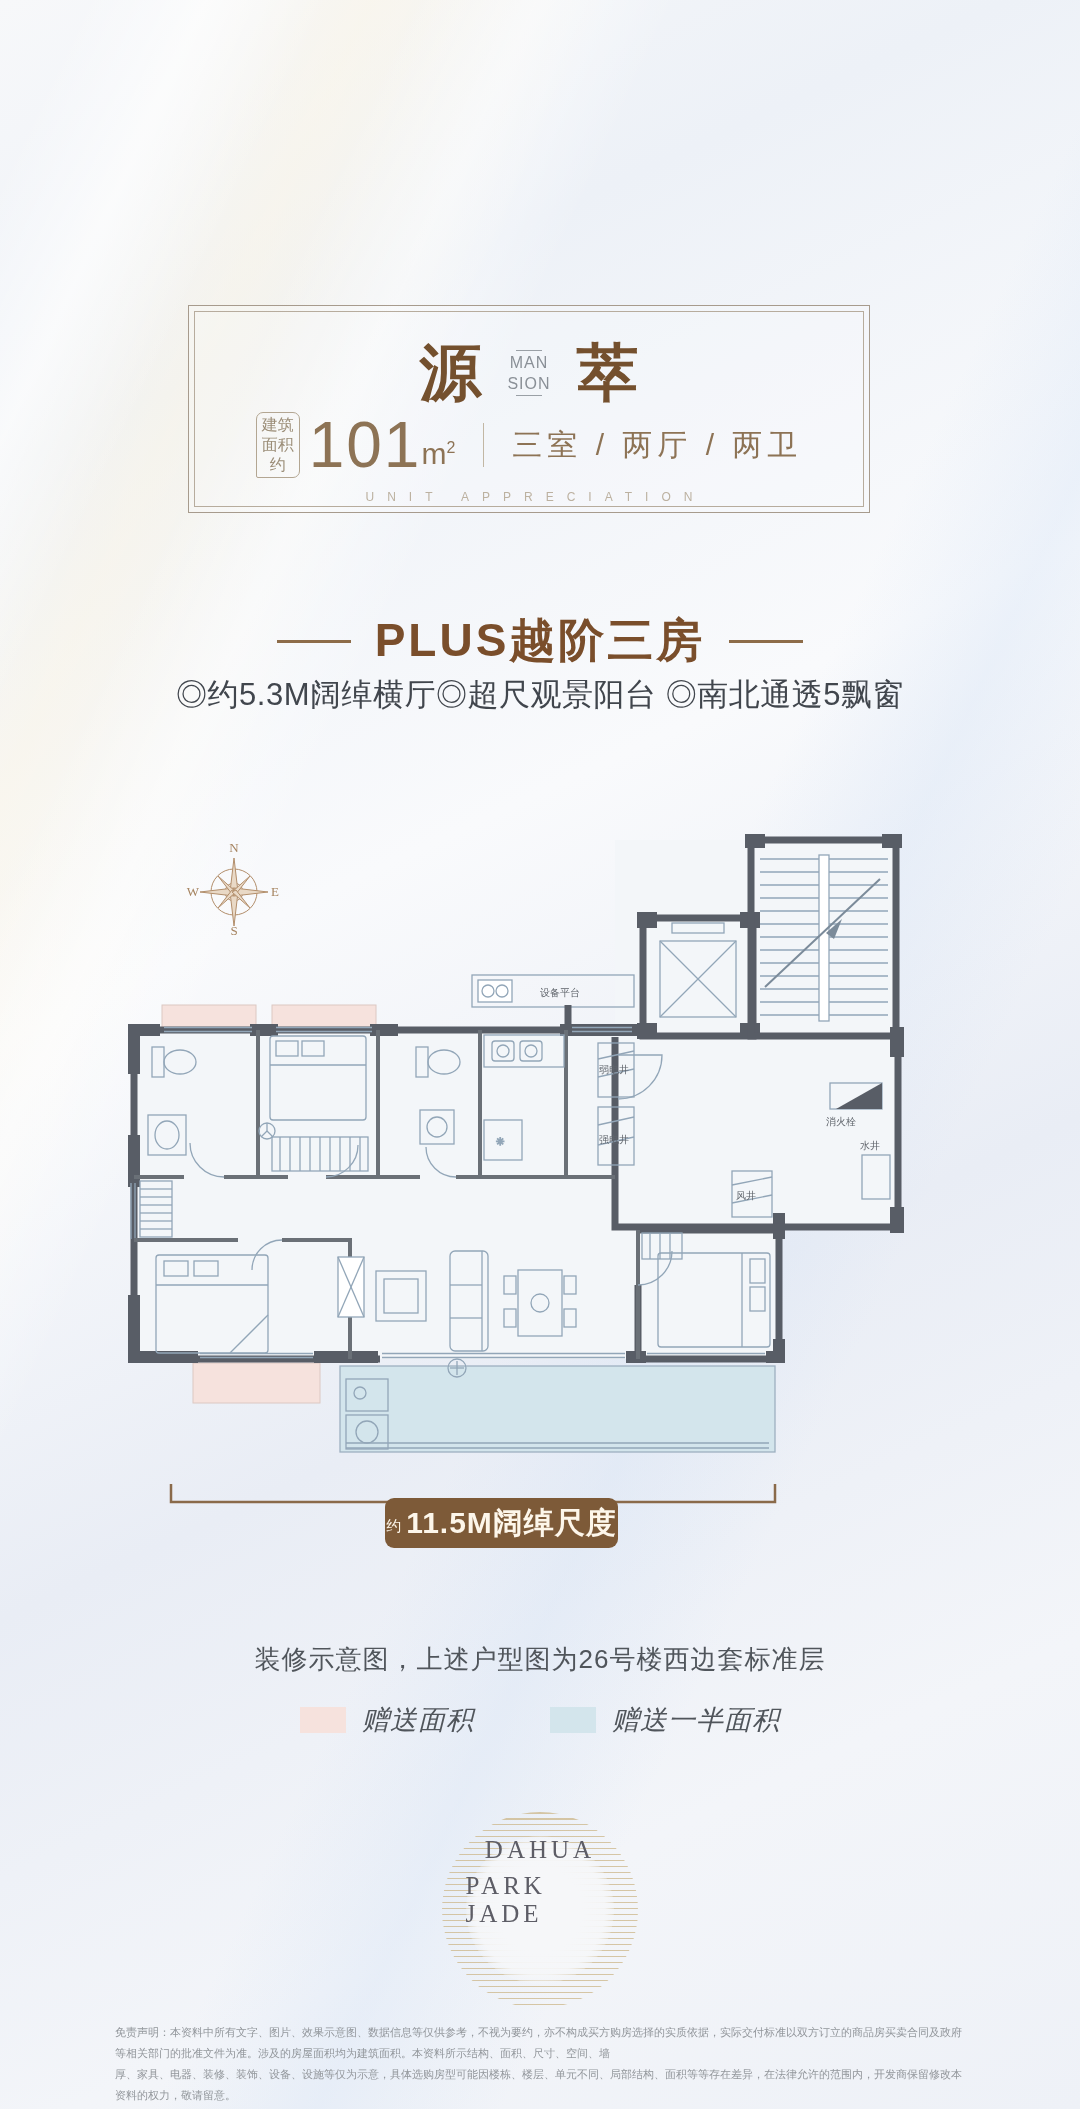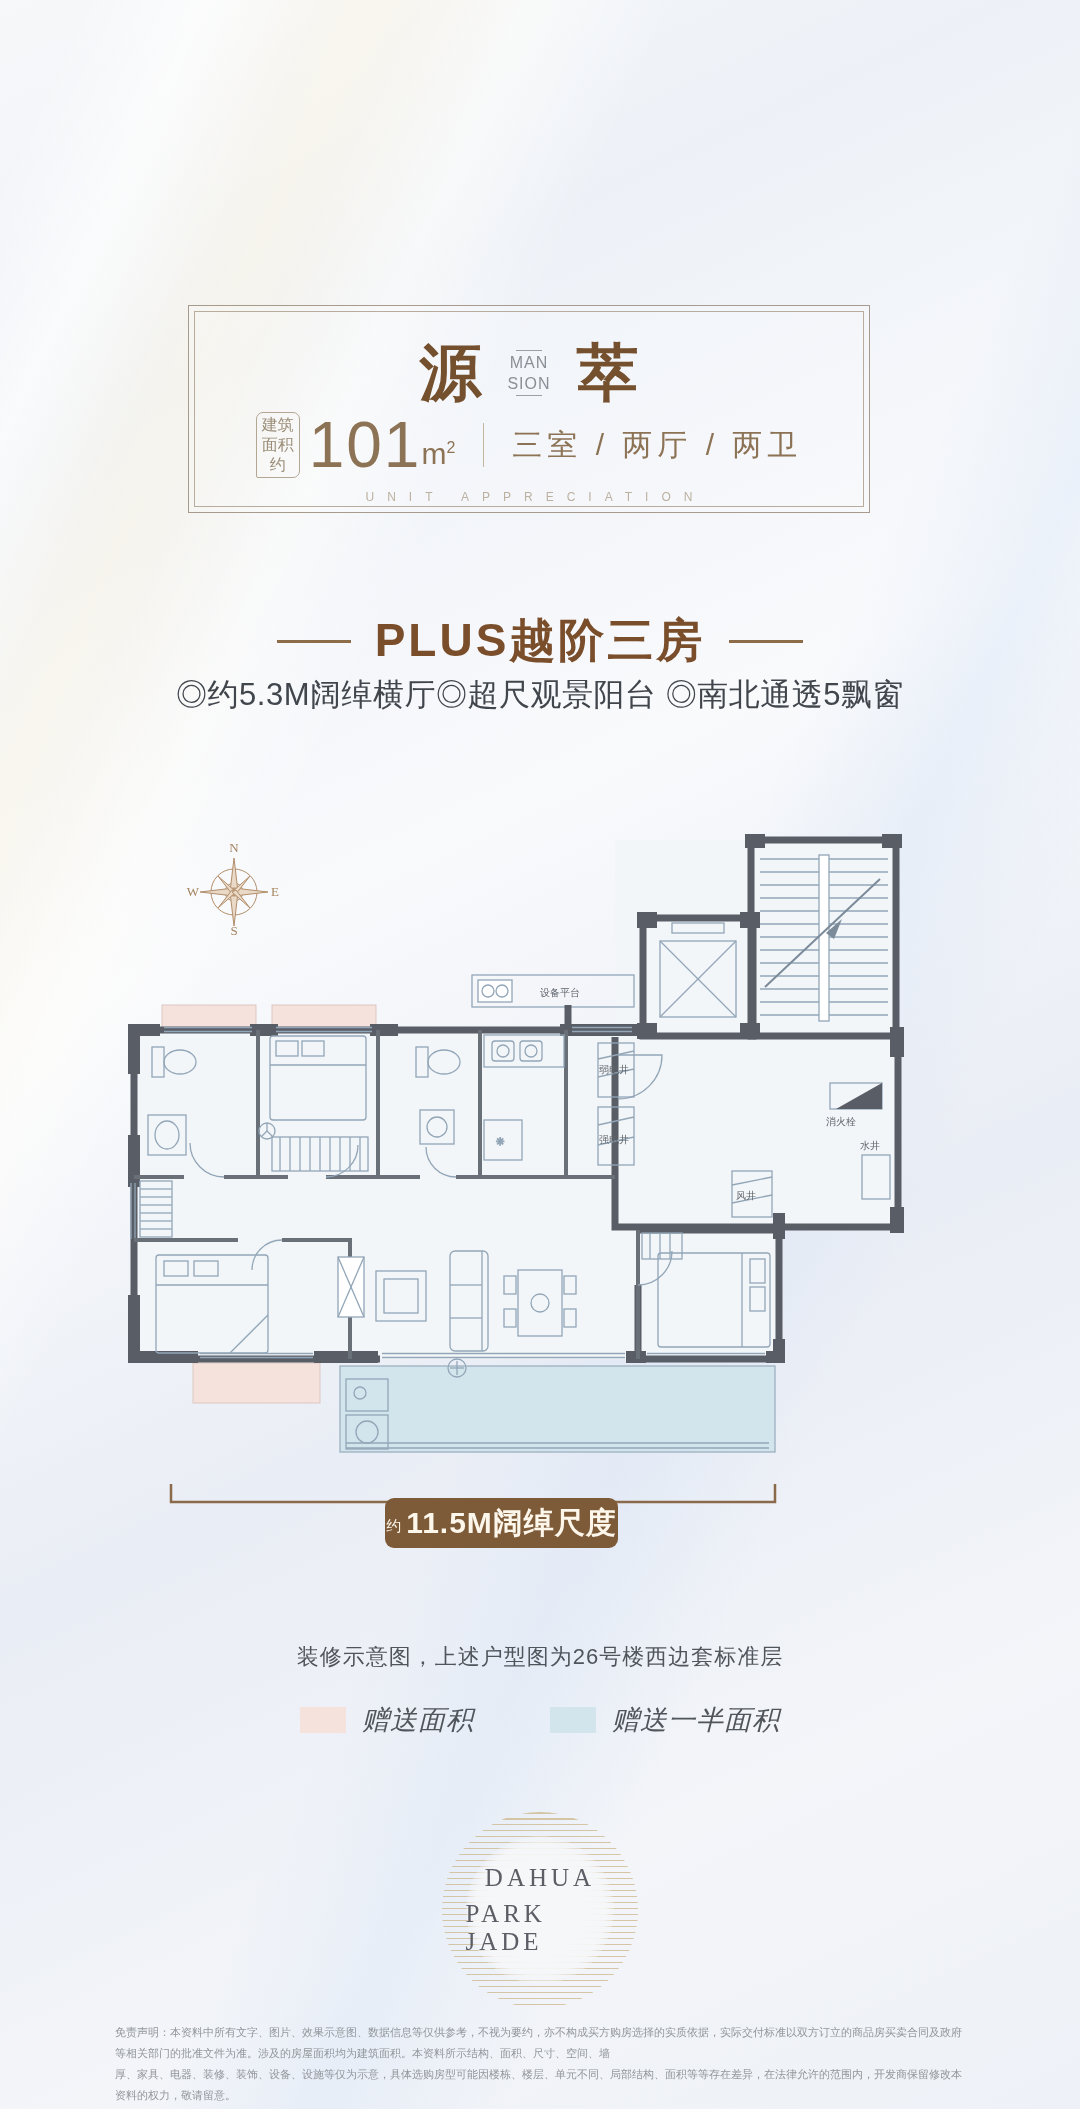--- a/index.html
+++ b/index.html
@@ -39,31 +39,31 @@
     font-size:31px;color:#41464d;letter-spacing:.5px;}
   
   .compass{position:absolute;left:186px;top:840px;}
   .plan{position:absolute;left:120px;top:815px;}
   .dimline{position:absolute;left:165px;top:1480px;}
   .dim-badge{position:absolute;left:385px;top:1498px;width:233px;height:50px;border-radius:9px;
     background:#7d5a38;display:flex;align-items:center;justify-content:center;color:#fdf6ea;}
   .dim-badge .pre{font-size:15px;margin-right:5px;margin-top:6px;}
   .dim-badge .main{font-size:30px;font-weight:700;letter-spacing:1px;}
   .caption{position:absolute;left:0;top:1642px;width:100%;text-align:center;
-    font-size:22px;color:#50555b;letter-spacing:1px;}
+    font-size:26px;color:#50555b;letter-spacing:1px;}
   .legend{position:absolute;left:0;top:1702px;width:100%;display:flex;justify-content:center;align-items:center;gap:16px;font-style:italic;}
   .legend-label{font-size:27px;color:#50555b;letter-spacing:1px;}
   .legend-gap{width:44px;}
   
   .logo{position:absolute;left:442px;top:1812px;width:196px;height:196px;}
   .logo-lines{position:absolute;inset:0;border-radius:50%;
     background:repeating-linear-gradient(to bottom,#ccb689 0 1.5px,rgba(255,255,255,0) 1.5px 6px);opacity:.75;}
   .logo-center{position:absolute;inset:12%;border-radius:50%;
     background:radial-gradient(circle,#f6f7f9 40%,rgba(246,247,249,.9) 62%,rgba(246,247,249,0) 75%);
-    display:flex;flex-direction:column;align-items:center;justify-content:center;gap:8px;}
+    display:flex;flex-direction:column;align-items:center;justify-content:flex-start;gap:8px;}
   .logo-text{font-family:"Liberation Serif",serif;font-size:25px;color:#5d5d66;letter-spacing:4px;}
   
   .disclaimer{position:absolute;left:115px;top:2022px;width:850px;left:50%;transform:translateX(-50%);
     text-align:left;font-size:11px;line-height:21px;color:#92969b;}
   .watermark{position:absolute;right:14px;top:2062px;font-size:27px;font-weight:700;color:#3e3e40;letter-spacing:1px;
     text-shadow:2px 0 0 #fff,-2px 0 0 #fff,0 2px 0 #fff,0 -2px 0 #fff,1px 1px 0 #fff,-1px -1px 0 #fff,1px -1px 0 #fff,-1px 1px 0 #fff;}
   
   .wl{stroke:#585d66;stroke-width:7;fill:none;}
   .wl4{stroke:#6a7077;stroke-width:4;fill:none;}
   .tn{stroke:#92a6b8;stroke-width:1.3;fill:none;}

